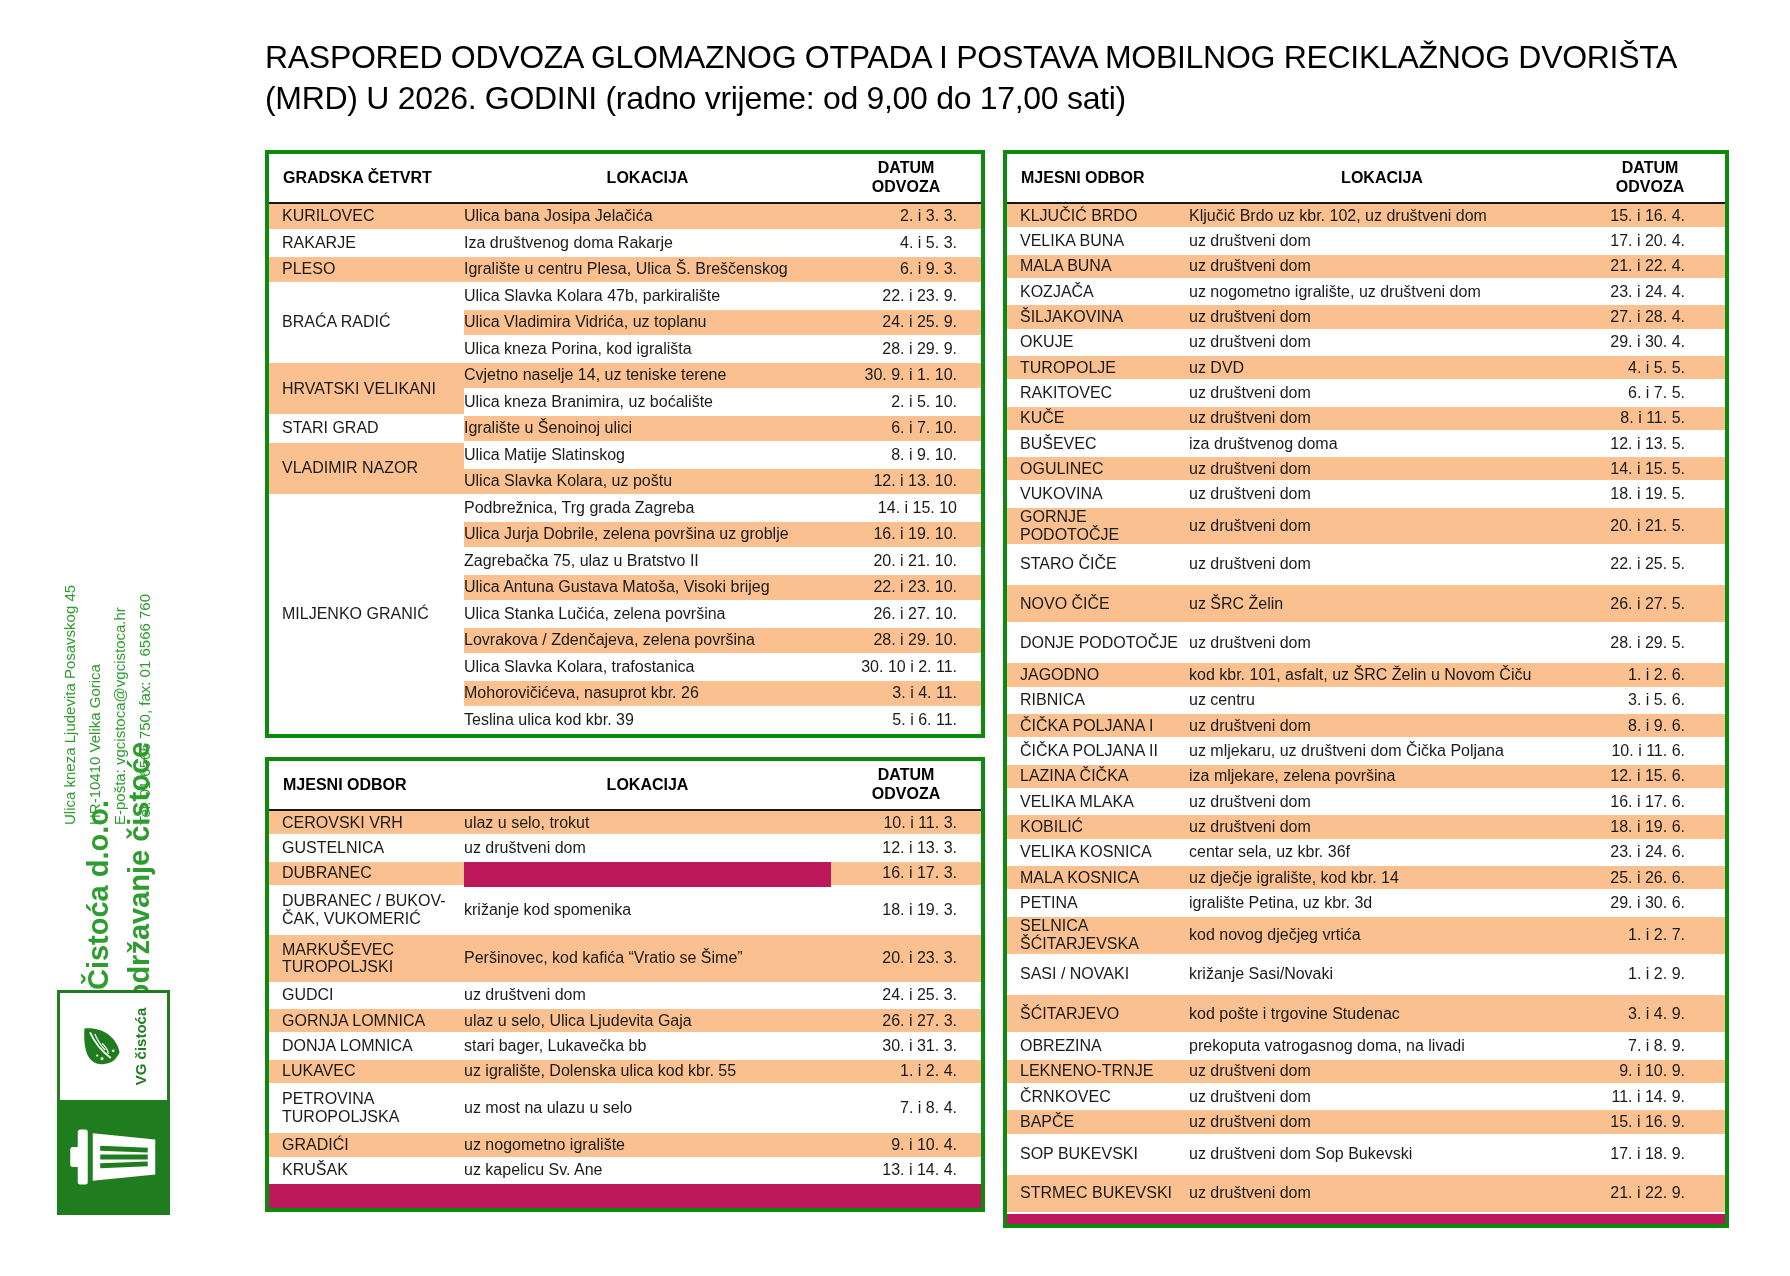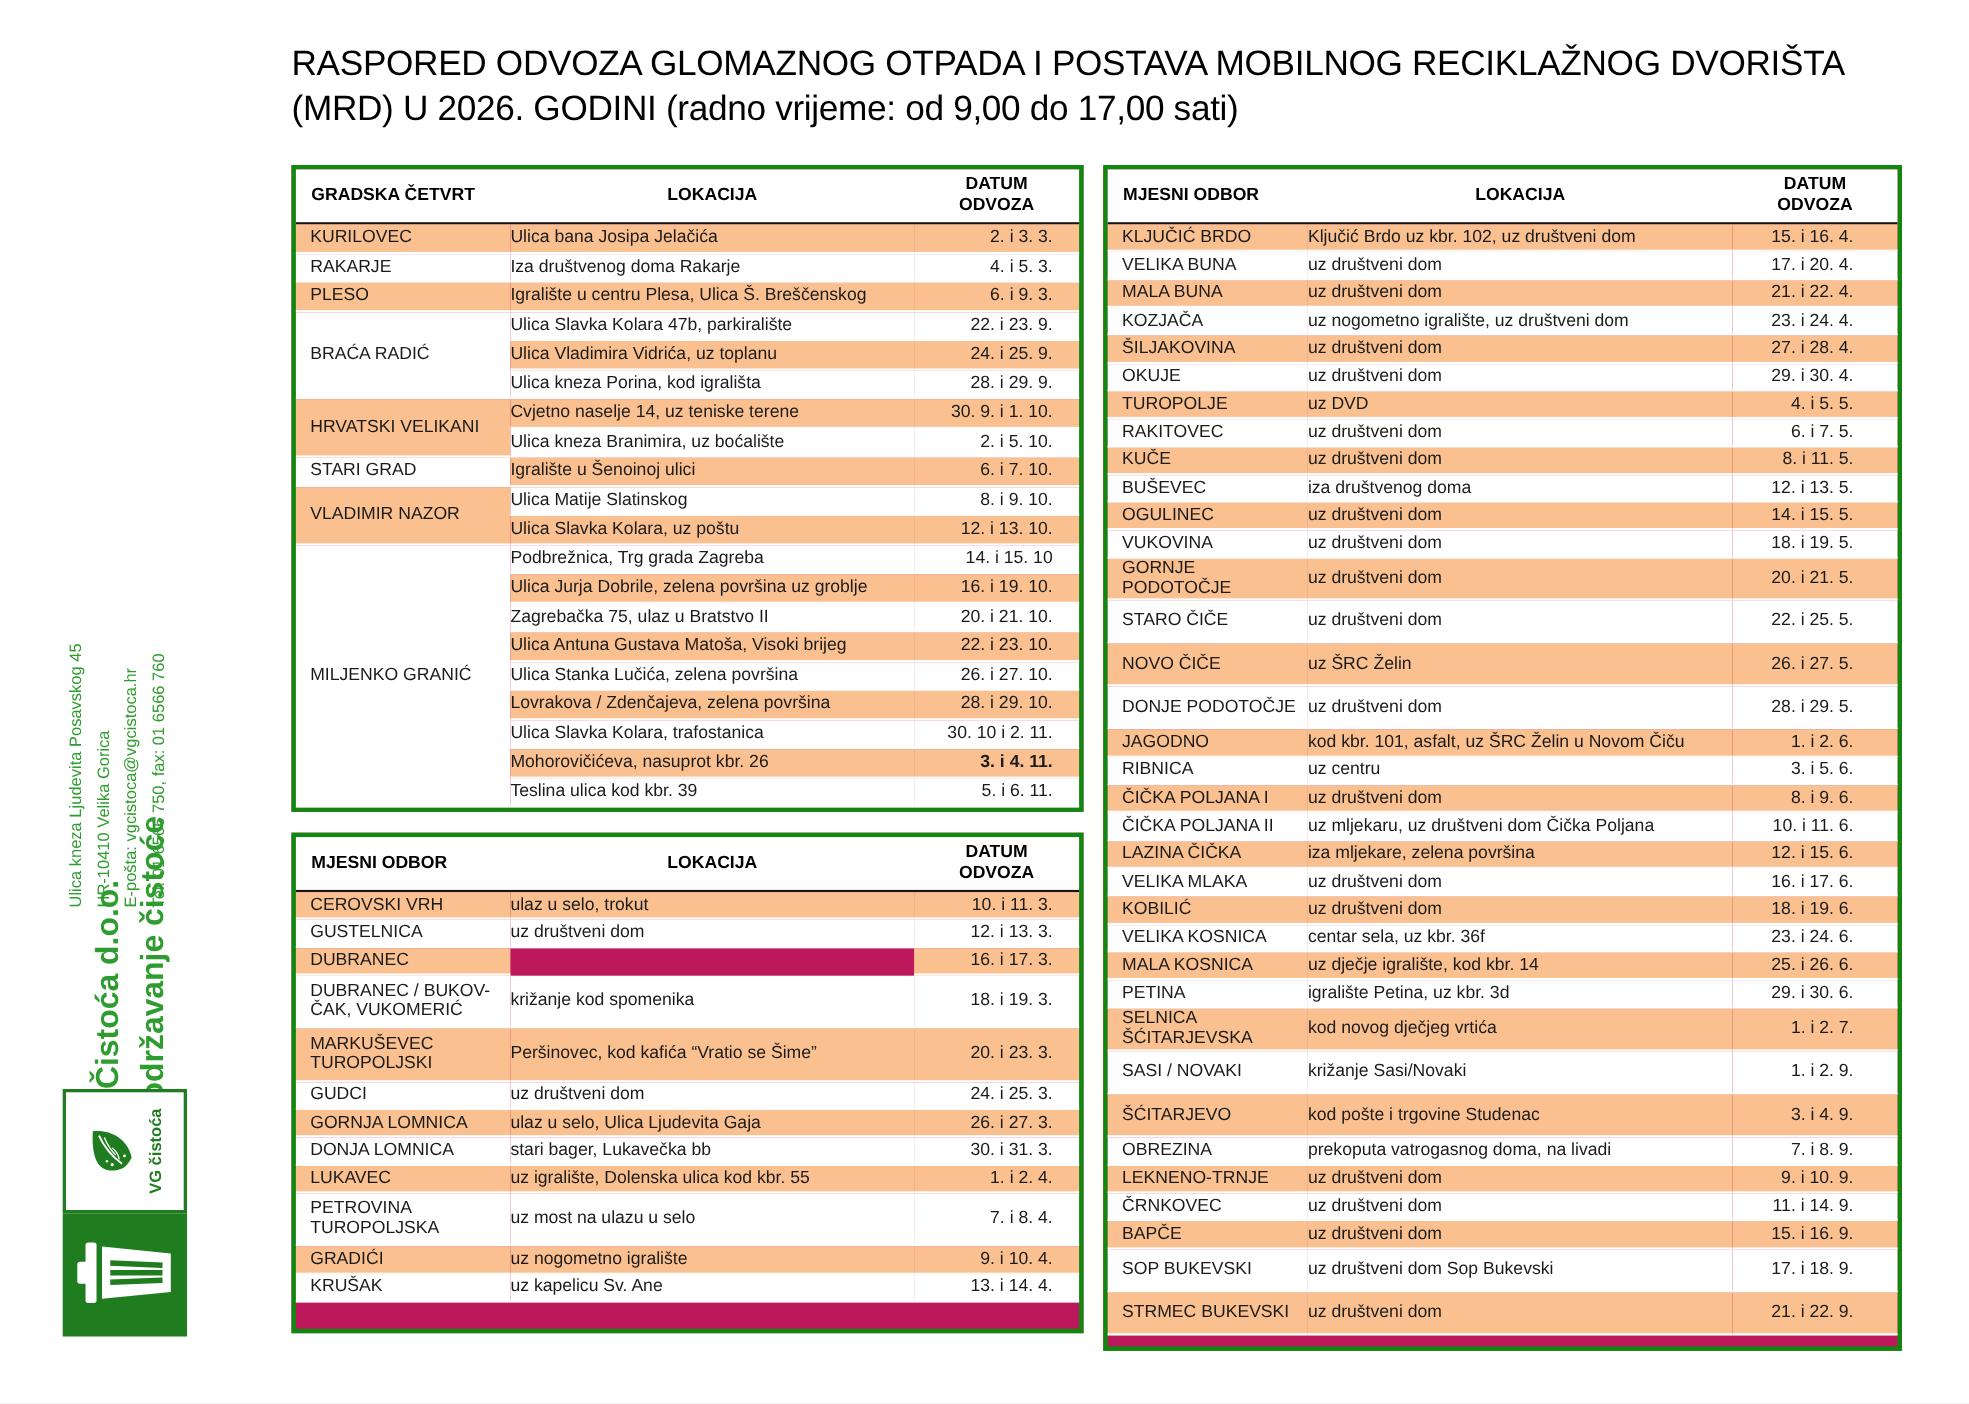--- a/index.html
+++ b/index.html
@@ -151,21 +151,21 @@
         <div class="c3 w" style="grid-area: 14 / 3;">20. i 21. 10.</div>
         <div class="c2 o" style="grid-area: 15 / 2;">Ulica Antuna Gustava Matoša, Visoki brijeg</div>
         <div class="c3 o" style="grid-area: 15 / 3;">22. i 23. 10.</div>
         <div class="c2 w" style="grid-area: 16 / 2;">Ulica Stanka Lučića, zelena površina</div>
         <div class="c3 w" style="grid-area: 16 / 3;">26. i 27. 10.</div>
         <div class="c2 o" style="grid-area: 17 / 2;">Lovrakova / Zdenčajeva, zelena površina</div>
         <div class="c3 o" style="grid-area: 17 / 3;">28. i 29. 10.</div>
         <div class="c2 w" style="grid-area: 18 / 2;">Ulica Slavka Kolara, trafostanica</div>
         <div class="c3 w" style="grid-area: 18 / 3;">30. 10 i 2. 11.</div>
         <div class="c2 o" style="grid-area: 19 / 2;">Mohorovičićeva, nasuprot kbr. 26</div>
-        <div class="c3 o" style="grid-area: 19 / 3; font-weight: bold;">3. i 4. 11.</div>
+        <div class="c3 o" style="grid-area: 19 / 3;">3. i 4. 11.</div>
         <div class="c2 w" style="grid-area: 20 / 2;">Teslina ulica kod kbr. 39</div>
         <div class="c3 w" style="grid-area: 20 / 3;">5. i 6. 11.</div>
       </div>
   </div>
 
   <div class="tbl tbl-left" id="table2" style="left:265px;top:757px;width:720px;height:455px;">
     <div class="t-head">
         <div class="th th0">MJESNI ODBOR</div>
         <div class="th th1">LOKACIJA</div>
         <div class="th th2">DATUM ODVOZA</div>

